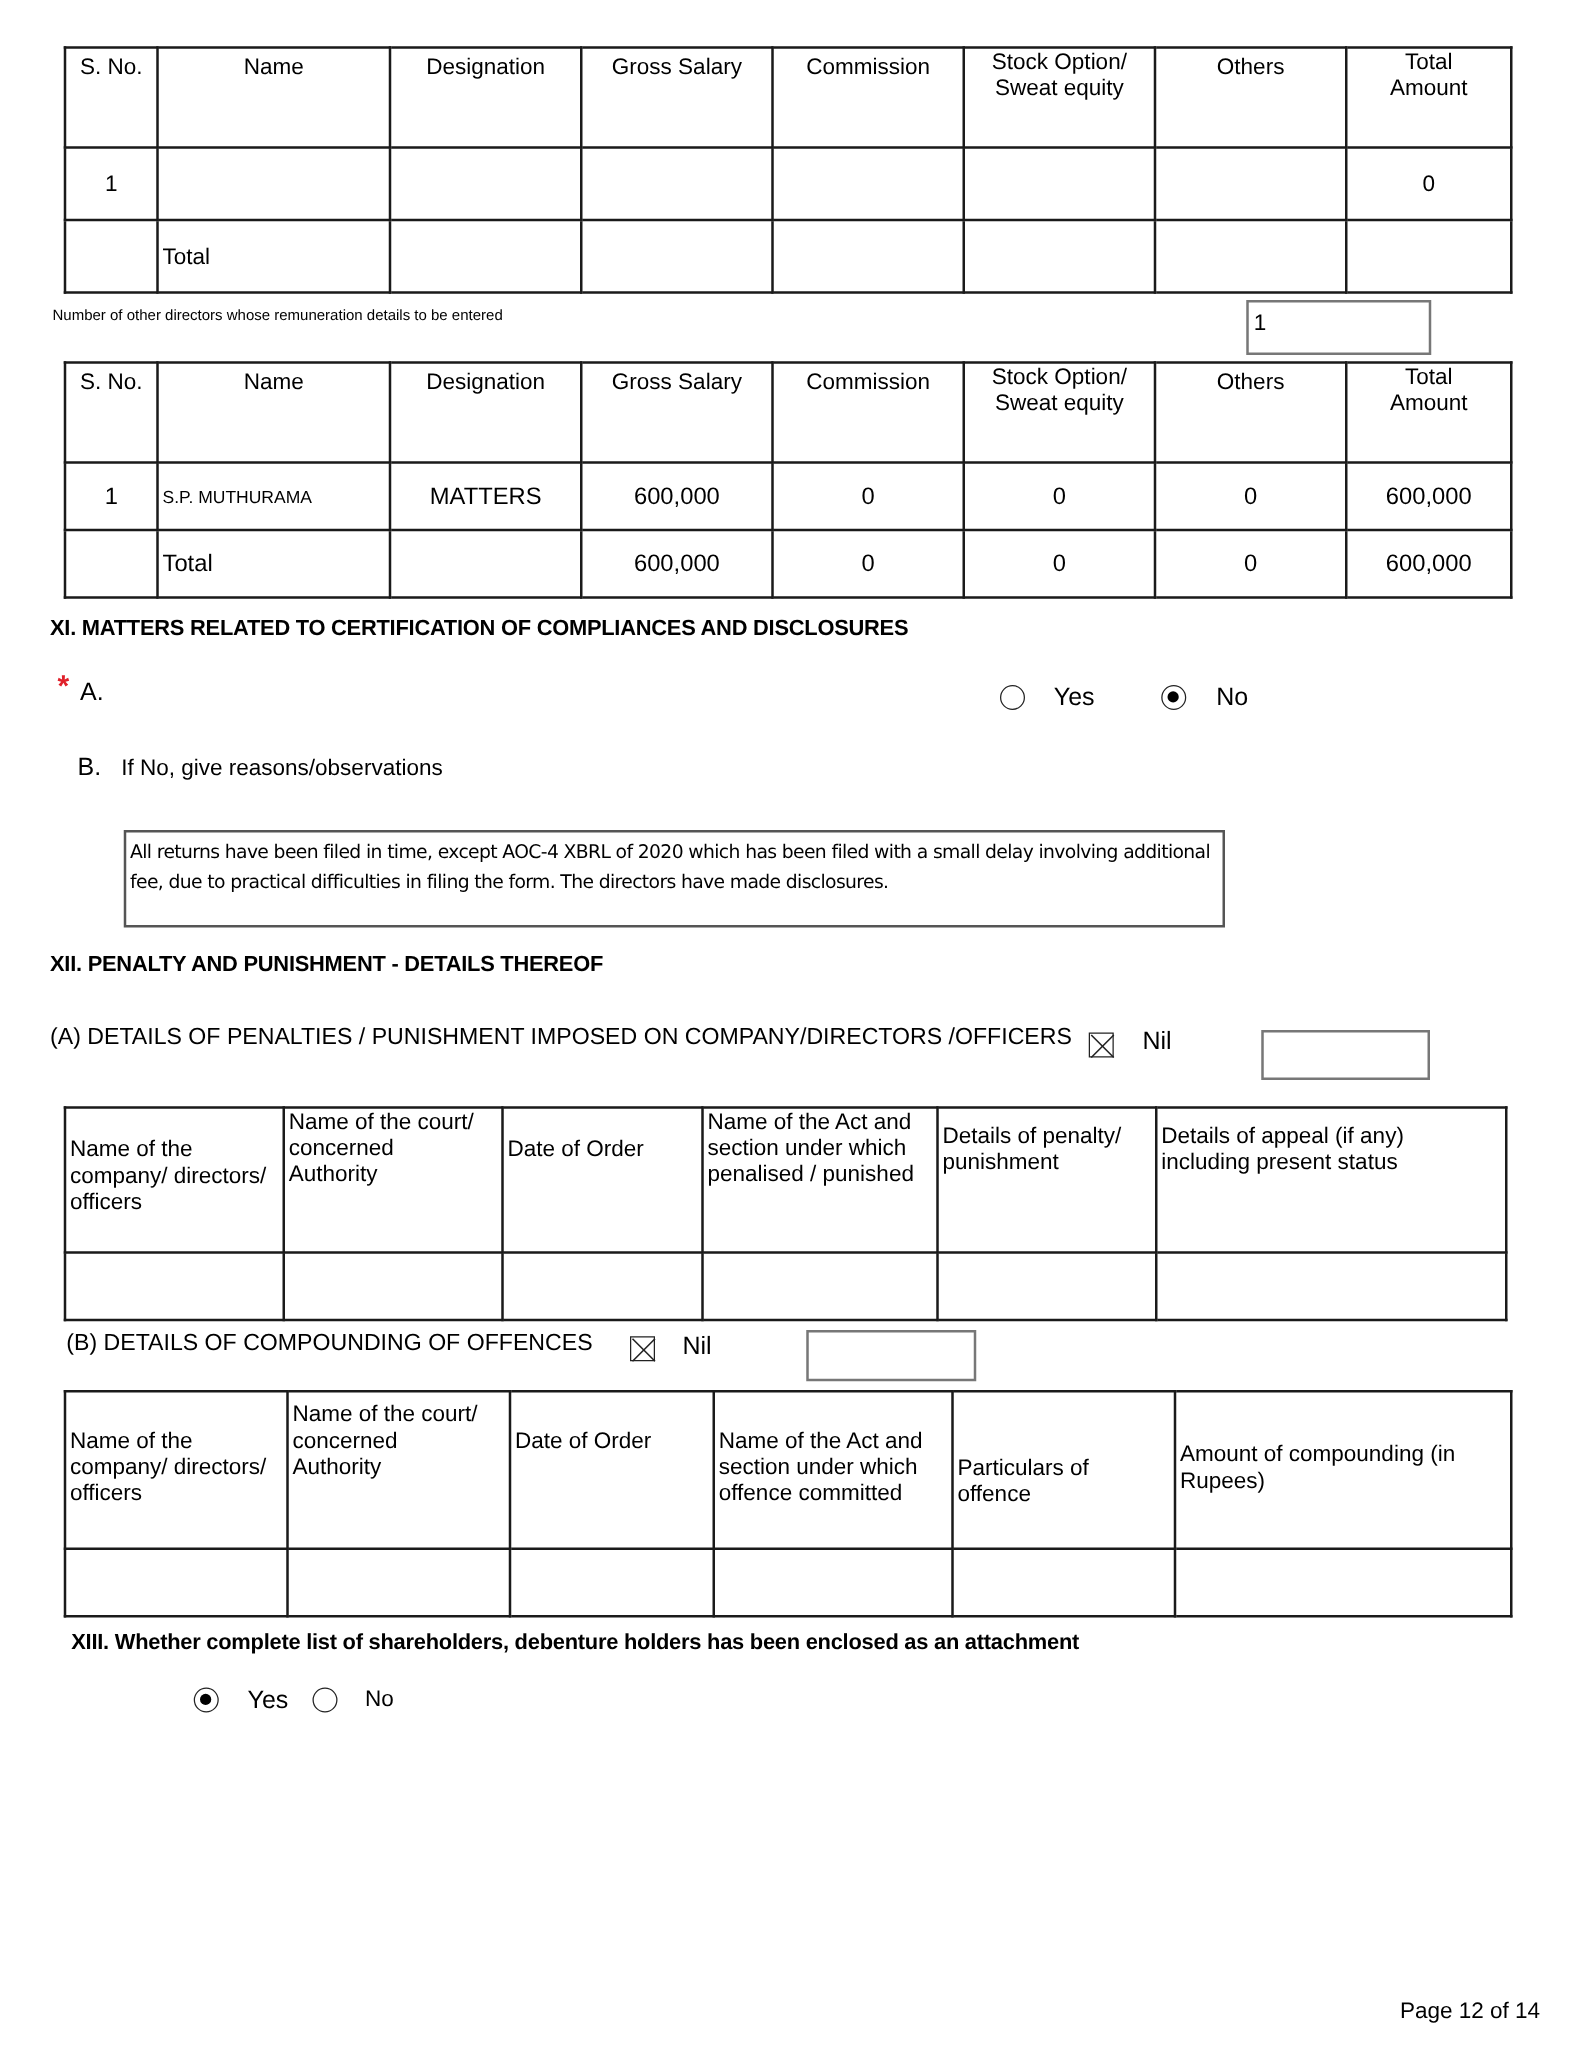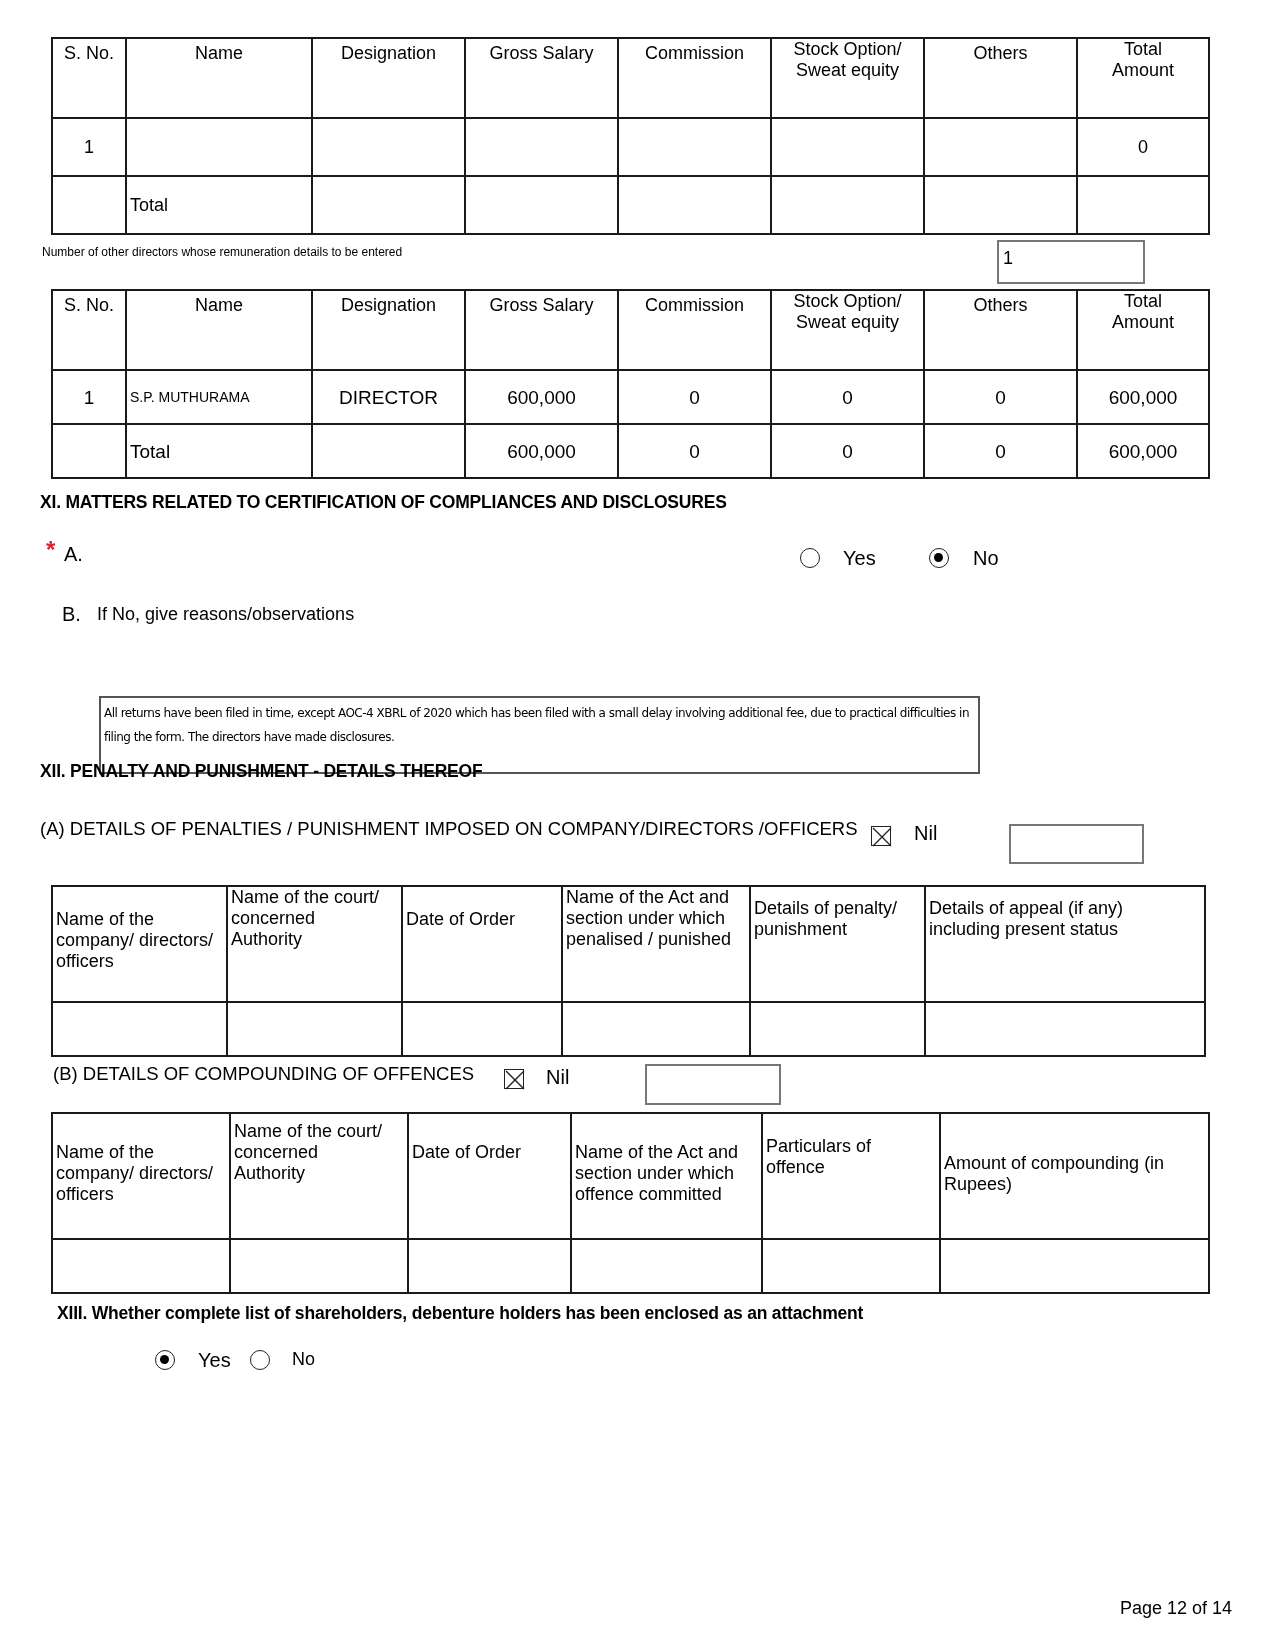--- a/index.html
+++ b/index.html
@@ -15,21 +15,21 @@
   .wrap { white-space:normal !important; }
   .hdr2 { line-height:21px; }
   .boxinput { position:absolute; border:2px solid #777; background:#fff; box-sizing:border-box;
               font-size:18px; padding:6px 4px; }
   .heading { font-weight:bold; font-size:17.5px; letter-spacing:-0.2px; }
   .radio { position:absolute; width:20px; height:20px; border:1.6px solid #222; border-radius:50%; box-sizing:border-box; }
   .radio.on::after { content:""; position:absolute; left:4px; top:4px; width:9px; height:9px; border-radius:50%; background:#000; }
   .chk { position:absolute; width:20px; height:20px; border:1.4px solid #222; box-sizing:border-box; }
   .chk svg { position:absolute; left:0; top:0; }
   .reason { position:absolute; border:2px solid #555; box-sizing:border-box;
-            font-family:"DejaVu Sans", sans-serif; font-size:12px; line-height:24px; padding:3px 3px; letter-spacing:-0.5px;margin-top:32px; }
+            font-family:"DejaVu Sans", sans-serif; font-size:15px; line-height:24px; padding:3px 3px; letter-spacing:-0.5px; }
 </style>
 </head>
 <body>
 
 <table class="grid" style="left:51px; top:37px; width:1157px;">
   <colgroup>
     <col style="width:74px">
       <col style="width:186px">
       <col style="width:153px">
       <col style="width:153px">
@@ -105,21 +105,21 @@
     </td>
     <td class="c top">Others</td>
     <td class="c top hdr2" style="padding-top:0 !important;vertical-align:top;">
       <div>Total</div>
       <div>Amount</div>
     </td>
   </tr>
   <tr style="height:54px; font-size:19px;">
     <td class="c mid" style="font-size:19px">1</td>
     <td class="l mid" style="font-size:14px">S.P. MUTHURAMA</td>
-    <td class="c mid" style="font-size:19px">DIRECTOR</td>
+    <td class="c mid" style="font-size:19px">MATTERS</td>
     <td class="c mid" style="font-size:19px">600,000</td>
     <td class="c mid" style="font-size:19px">0</td>
     <td class="c mid" style="font-size:19px">0</td>
     <td class="c mid" style="font-size:19px">0</td>
     <td class="c mid" style="font-size:19px">600,000</td>
   </tr>
   <tr style="height:54px">
     <td></td>
     <td class="l mid" style="font-size:19px">Total</td>
     <td class="c mid" style="font-size:19px"></td>
@@ -237,21 +237,21 @@
       <div>Name of the court/</div>
       <div>concerned</div>
       <div>Authority</div>
     </td>
     <td class="l" style="vertical-align:top; padding-top:28px;">Date of Order</td>
     <td class="l wrap" style="vertical-align:top; padding-top:28px;">
       <div>Name of the Act and</div>
       <div>section under which</div>
       <div>offence committed</div>
     </td>
-    <td class="l wrap" style="vertical-align:top; padding-top:22px;">
+    <td class="l wrap" style="vertical-align:top; padding-top:50px;">
       <div>Particulars of</div>
       <div>offence</div>
     </td>
     <td class="l wrap" style="vertical-align:top; padding-top:39px;">
       <div>Amount of compounding (in</div>
       <div>Rupees)</div>
     </td>
   </tr>
   <tr style="height:54px">
     <td></td>

